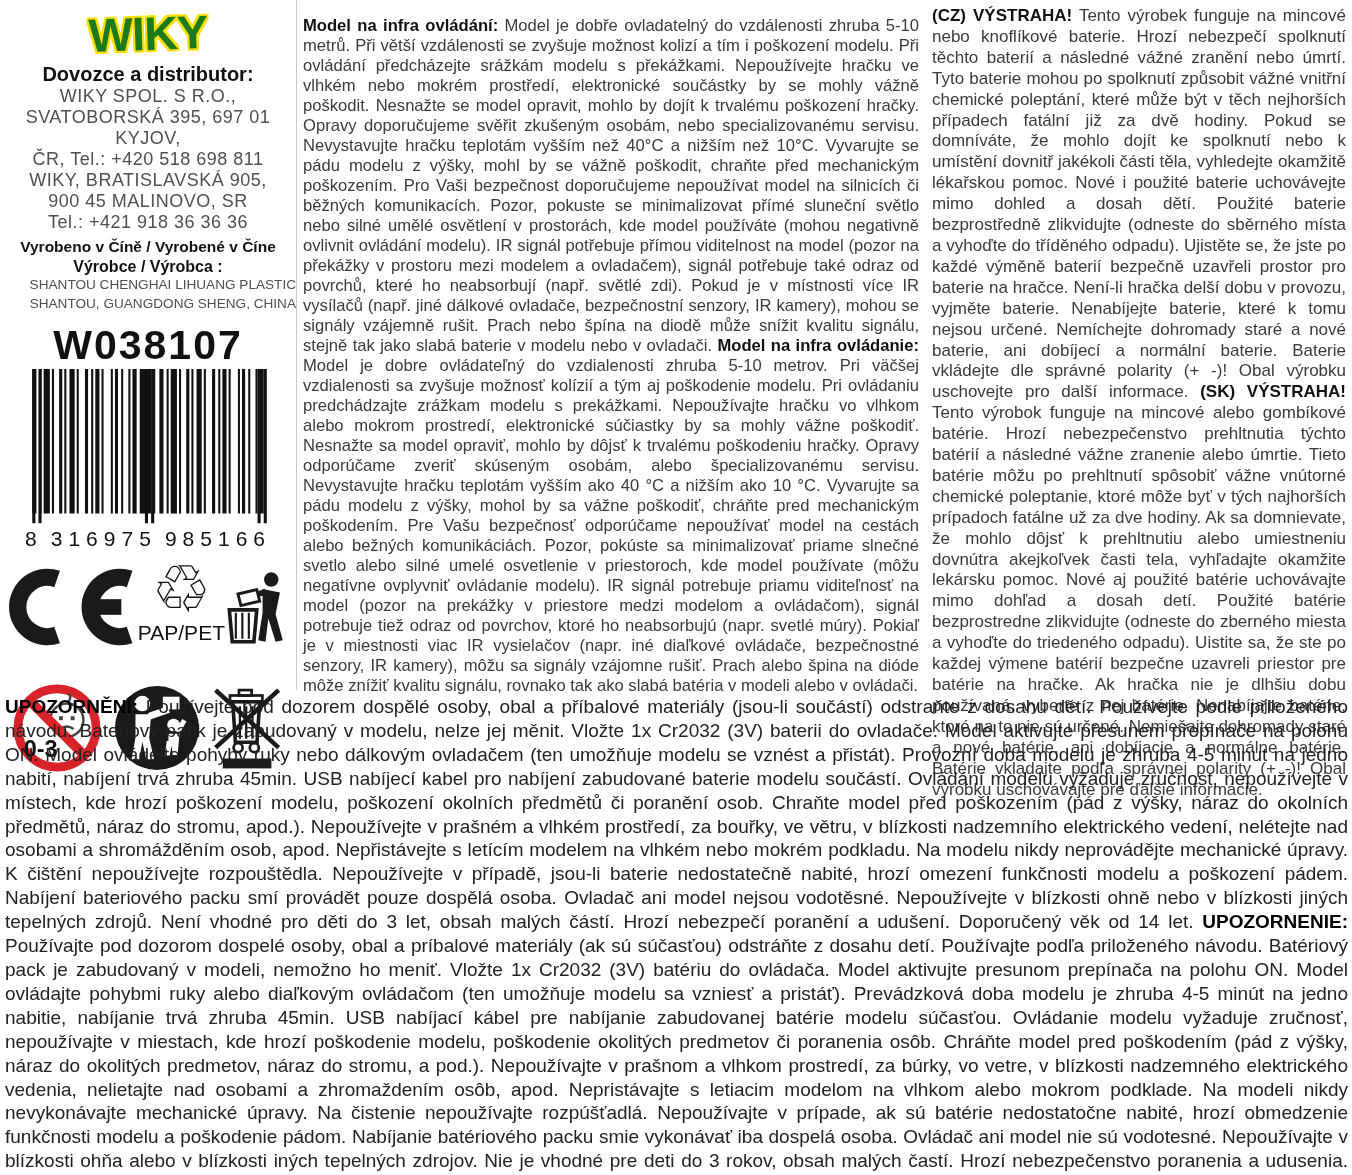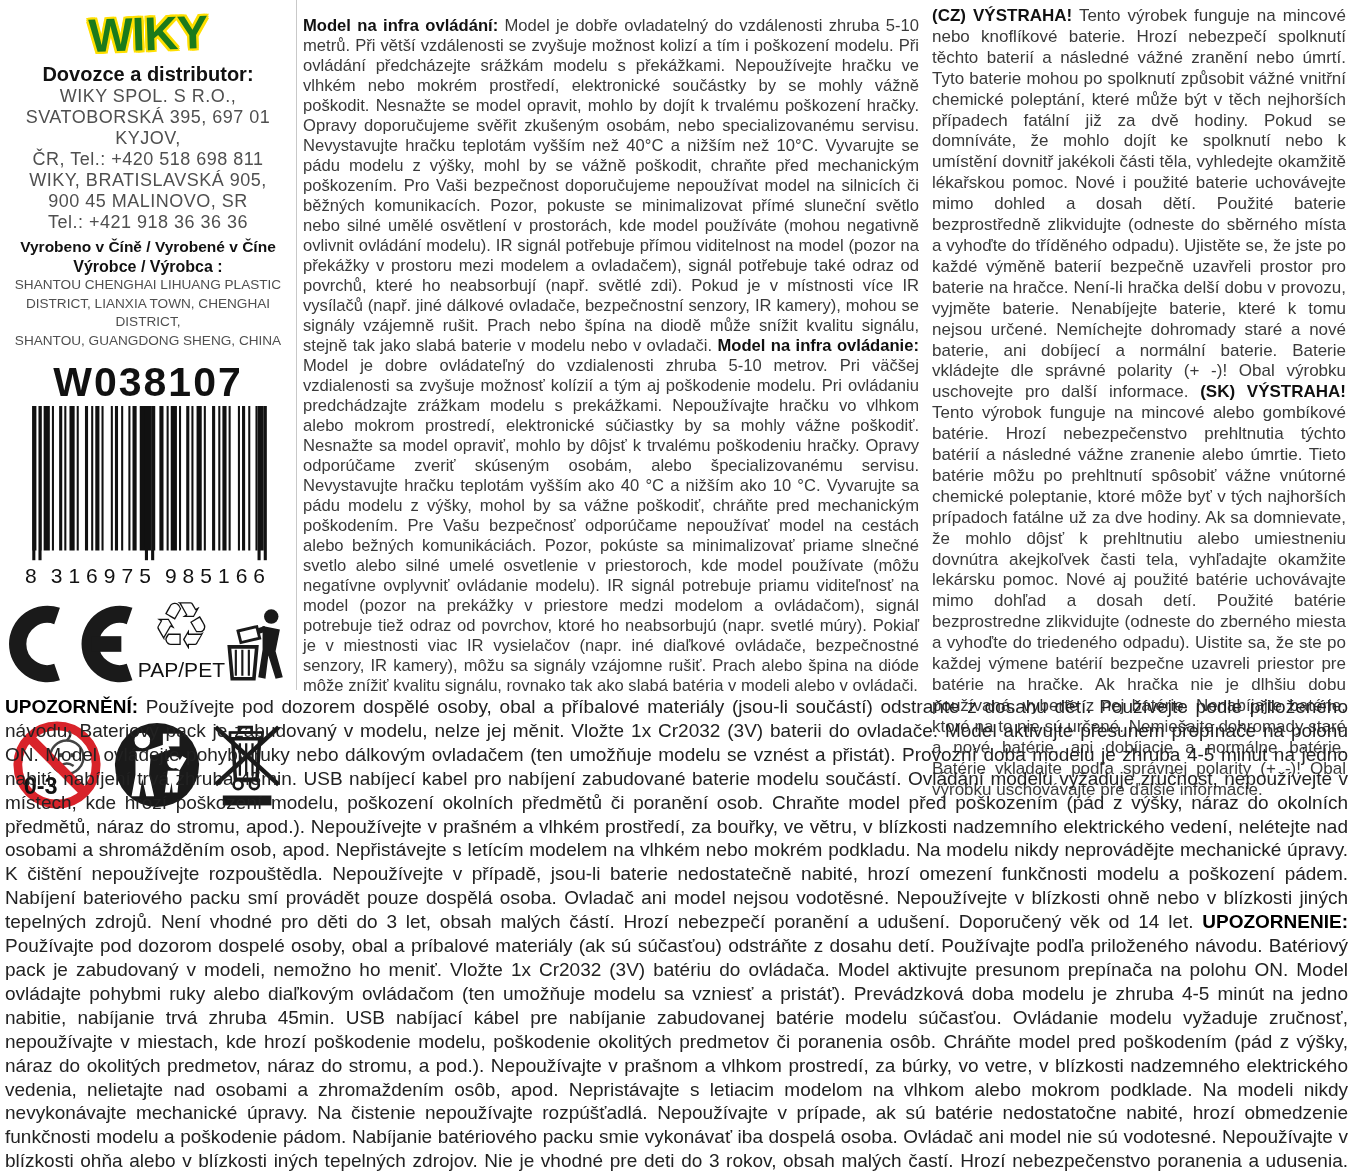--- a/index.html
+++ b/index.html
@@ -8,21 +8,21 @@
 
   
   .left-col{position:absolute;left:0;top:0;width:296px;height:692px;text-align:center;}
   .col-divider{position:absolute;left:296px;top:0;height:690px;border-left:1px solid #c9c9c9;}
   .logo{margin-top:6px;font-size:47px;font-weight:900;letter-spacing:-1px;color:#1b7a1b;transform:rotate(-2deg);
         text-shadow:-2px -2px 0 #ffdf00,2px -2px 0 #ffdf00,-2px 2px 0 #ffdf00,2px 2px 0 #ffdf00,0 -2px 0 #ffdf00,0 2px 0 #ffdf00,-2px 0 0 #ffdf00,2px 0 0 #ffdf00;}
   .h-bold{font-size:20px;font-weight:bold;color:#111;margin-top:2px;}
   .addr{font-size:18px;color:#4f4f4f;line-height:21px;letter-spacing:.5px;}
   .made{font-size:15.5px;font-weight:bold;color:#111;margin-top:5px;}
   .mfr-head{font-size:16px;font-weight:bold;color:#111;margin-top:2px;}
-  .mfr{font-size:13.6px;color:#4f4f4f;line-height:18.5px;}
+  .mfr{font-size:13.6px;color:#4f4f4f;line-height:18.5px;text-align:right;}
   .code{font-size:41px;font-weight:bold;color:#111;letter-spacing:2px;line-height:44px;margin-top:10px;}
   .barcode-wrap{width:248px;margin:2px auto 0 auto;}
   .barcode-svg{display:block;width:248px;height:160px;}
   .barcode-digits{display:flex;justify-content:space-between;font-size:21px;color:#111;letter-spacing:6px;margin-top:-2px;padding:0 1px;}
   .cert-row{display:flex;align-items:flex-start;justify-content:space-between;padding:0 6px;margin-top:8px;height:100px;}
   .recycle-box{display:flex;flex-direction:column;align-items:center;}
   .recycle-glyph{font-family:"DejaVu Sans",sans-serif;font-size:66px;line-height:62px;color:#111;}
   .recycle-label{font-size:21px;font-weight:normal;color:#111;letter-spacing:0;}
   .warn-row{display:flex;align-items:flex-end;justify-content:space-between;padding:0 12px;margin-top:22px;}
 
@@ -55,21 +55,20 @@
     <div class="addr">SVATOBORSKÁ 395, 697 01 KYJOV,</div>
     <div class="addr">ČR, Tel.: +420 518 698 811</div>
 
     <div class="addr">WIKY, BRATISLAVSKÁ 905,</div>
     <div class="addr">900 45 MALINOVO, SR</div>
     <div class="addr">Tel.: +421 918 36 36 36</div>
 
     <div class="made">Vyrobeno v Číně / Vyrobené v Číne</div>
     <div class="mfr-head">Výrobce / Výrobca :</div>
     <div class="mfr">SHANTOU CHENGHAI LIHUANG PLASTIC</div>
-    <div class="mfr">DISTRICT, LIANXIA TOWN, CHENGHAI DISTRICT,</div>
     <div class="mfr">SHANTOU, GUANGDONG SHENG, CHINA</div>
 
     <div class="code">W038107</div>
 
     <div class="barcode-wrap">
       <svg class="barcode-svg" viewBox="0 0 240 166" preserveAspectRatio="none" aria-hidden="true">
         <line x1="8" y1="75" x2="232" y2="75" stroke="#111" stroke-width="150" stroke-dasharray="4 3 2 2 6 2 2 5 3 2 2 3 5 2 2 6 3 3 2 2 4 2 2 7 2 2 3 3 2 5 2 2 4 3 6 2 3 2 2 4"></line>
         <rect x="8" y="0" width="3" height="160" fill="#111"></rect>
         <rect x="14" y="0" width="3" height="160" fill="#111"></rect>
         <rect x="117" y="0" width="3" height="160" fill="#111"></rect>

